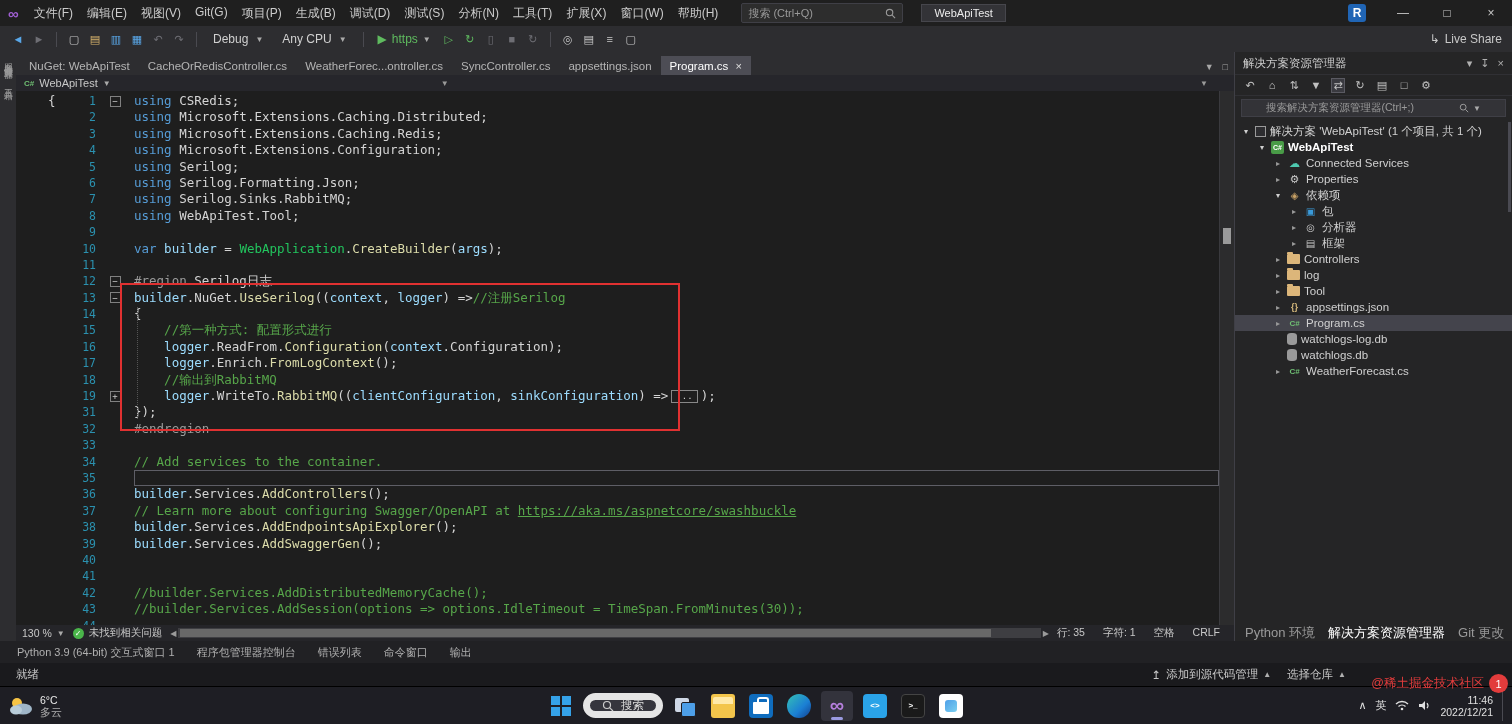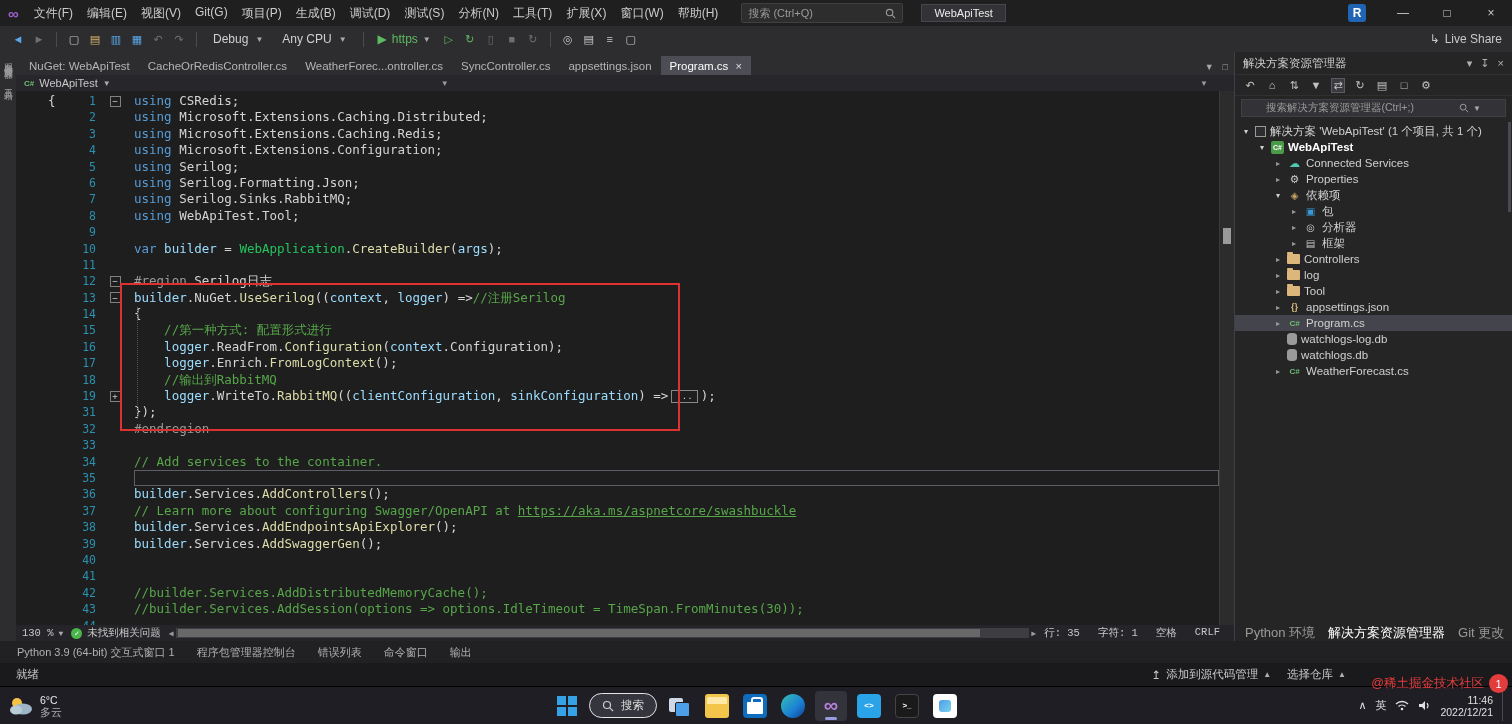--- a/index.html
+++ b/index.html
@@ -59,21 +59,21 @@
   .tk-kw{color:#569cd6}.tk-ty{color:#22c55e}.tk-me{color:#dcdcaa}.tk-va{color:#9cdcfe}
   .tk-cm{color:#57a64a}.tk-pp{color:#9b9b9b}.tk-pl{color:#d4d4d4}
   .tk-url{color:#57a64a;text-decoration:underline;}
   .tk-box{border:1px solid #888;margin:0 3px;padding:0 4px;font-size:9px;color:#d0d0d0;display:inline-block;line-height:11px;vertical-align:middle;}
   .red-rect{position:absolute;left:104px;top:192px;width:560px;height:148px;border:2px solid #e03131;pointer-events:none;}
   .indent-guide{position:absolute;left:121px;top:216px;height:112px;border-left:1px dotted #555;}
   .brace-hint{position:absolute;left:32px;top:2px;color:#d4d4d4;font-family:"DejaVu Sans Mono",monospace;font-size:12.5px;}
   .vscroll{position:absolute;top:0;right:0;bottom:0;width:15px;background:#2c2c2d;border-left:1px solid #3a3a3e;}
   .vthumb{position:absolute;left:3px;right:3px;top:137px;height:16px;background:#9a9a9a;}
 
-  .editor-status{height:16px;background:#252529;display:flex;align-items:center;font-size:10.5px;color:#c8c8c8;flex:0 0 auto;padding:0 6px;gap:8px;font-family:Liberation Mono, monospace;}
+  .editor-status{height:16px;background:#252529;display:flex;align-items:center;font-size:10.5px;color:#c8c8c8;flex:0 0 auto;padding:0 6px;gap:8px;}
   .zoom{display:flex;align-items:center;gap:5px;}
   .health{display:flex;align-items:center;gap:5px;}
   .check-circle{width:11px;height:11px;border-radius:50%;background:#4ab54a;color:#fff;font-size:8px;display:flex;align-items:center;justify-content:center;}
   .hscroll{flex:1 1 auto;display:flex;align-items:center;gap:2px;}
   .hs-arrow{color:#9a9a9a;font-size:8px;}
   .hs-track{flex:1;height:10px;background:#3e3e42;position:relative;}
   .hs-thumb{position:absolute;left:2px;top:1px;bottom:1px;width:94%;background:#686868;}
   .es-right{display:flex;gap:18px;margin-right:8px;white-space:nowrap;}
 
   
@@ -119,21 +119,21 @@
   .up-caret{font-size:8px;color:#b0b0b0;}
 
   
   .taskbar{height:38px;background:#1e1e24;border-top:1px solid #000;display:flex;align-items:center;justify-content:center;position:relative;flex:0 0 auto;}
   .weather{position:absolute;left:8px;display:flex;align-items:center;gap:6px;}
   .weather-text{display:flex;flex-direction:column;line-height:12px;font-size:10.5px;color:#e8e8e8;}
   .weather-desc{color:#b0b0b0;font-size:11px;text-align:center;}
   .tb-center{display:flex;align-items:center;gap:6px;}
   .start-grid{width:22px;height:22px;display:grid;grid-template-columns:9px 9px;grid-template-rows:9px 9px;gap:2px;place-content:center;}
   .start-grid i{background:#35a2e8;display:block;}
-  .tb-search{height:25px;border-radius:13px;background:#35353d;border:1px solid #e5e5e5;display:flex;align-items:center;gap:7px;padding:0 12px;color:#dddddd;font-size:11.5px;}
+  .tb-search{height:25px;border-radius:13px;background:#35353d;border:7px solid #e5e5e5;display:flex;align-items:center;gap:7px;padding:0 12px;color:#dddddd;font-size:11.5px;}
   .app-wrap{width:32px;height:30px;display:flex;align-items:center;justify-content:center;border-radius:4px;position:relative;}
   .app-wrap.active{background:#33333c;}
   .app-wrap.active::after{content:"";position:absolute;bottom:1px;left:10px;width:12px;height:3px;border-radius:2px;background:#9a9ae0;}
   .app{width:24px;height:24px;border-radius:4px;position:relative;display:flex;align-items:center;justify-content:center;font-size:9px;color:#fff;}
   .ico-app-task-view{background:transparent;}
   .ico-app-task-view::before{content:"";position:absolute;left:2px;top:4px;width:14px;height:14px;background:#cfd8e6;border-radius:2px;}
   .ico-app-task-view::after{content:"";position:absolute;left:8px;top:8px;width:13px;height:13px;background:#4d9fe8;border-radius:2px;border:1px solid #1e1e24;}
   .ico-app-file-explorer{background:#f3c54b;border-radius:3px;}
   .ico-app-file-explorer::before{content:"";position:absolute;top:3px;left:2px;right:2px;height:7px;background:#ffe9a8;border-radius:2px 2px 0 0;}
   .ico-app-store{background:#0f6cbd;border-radius:4px;}

